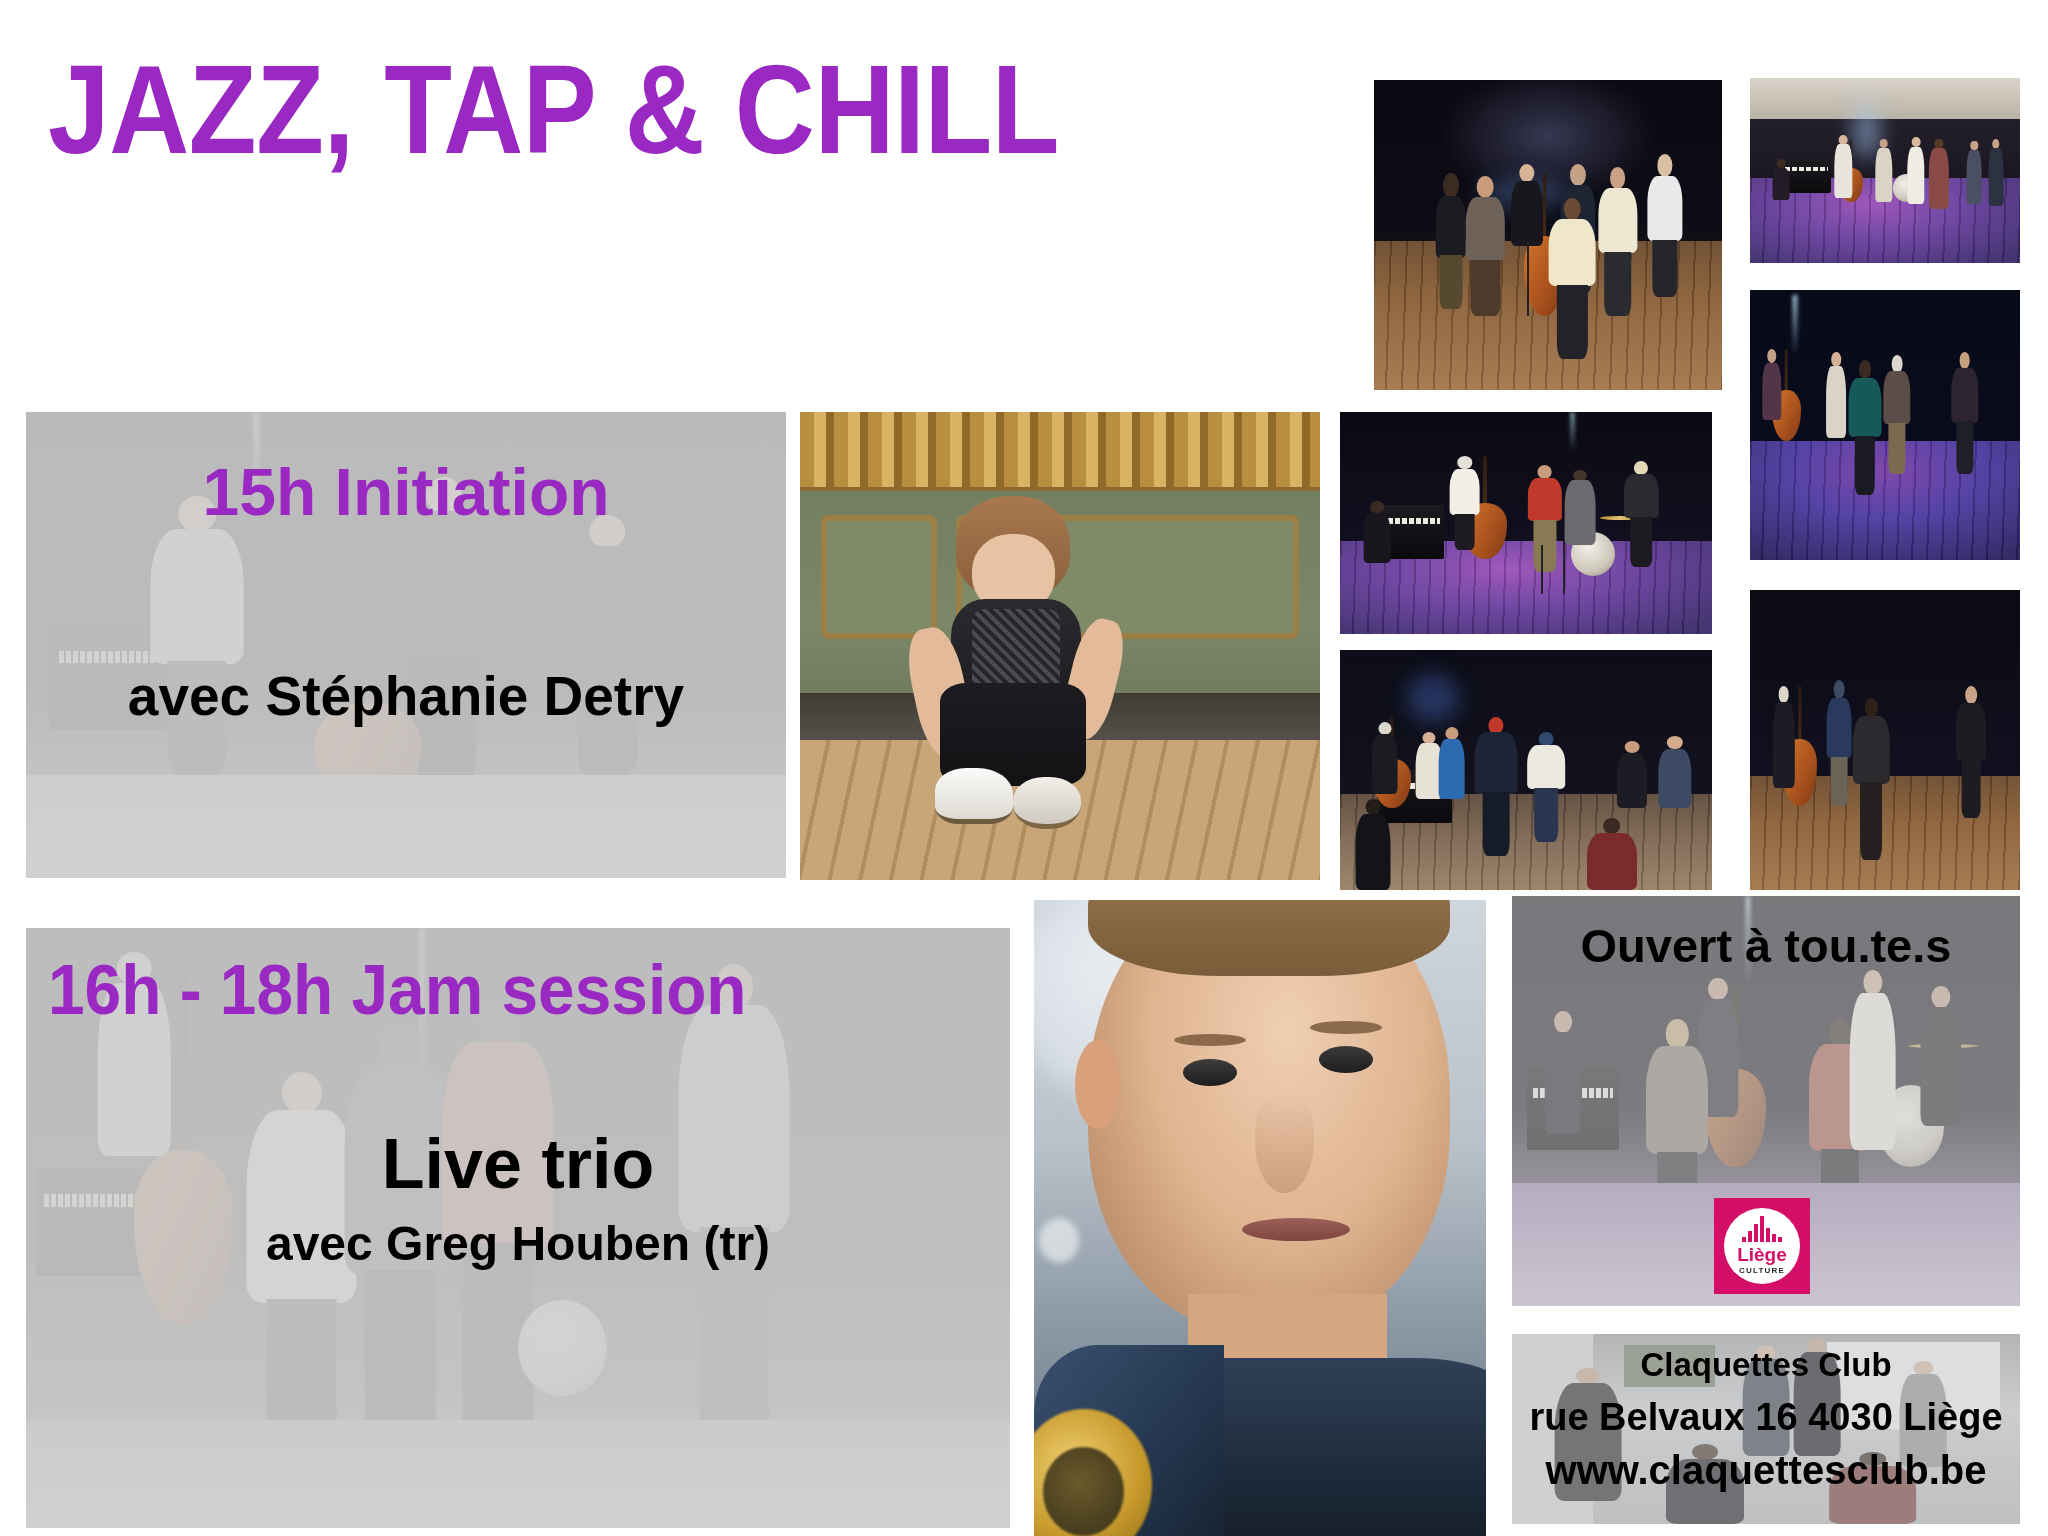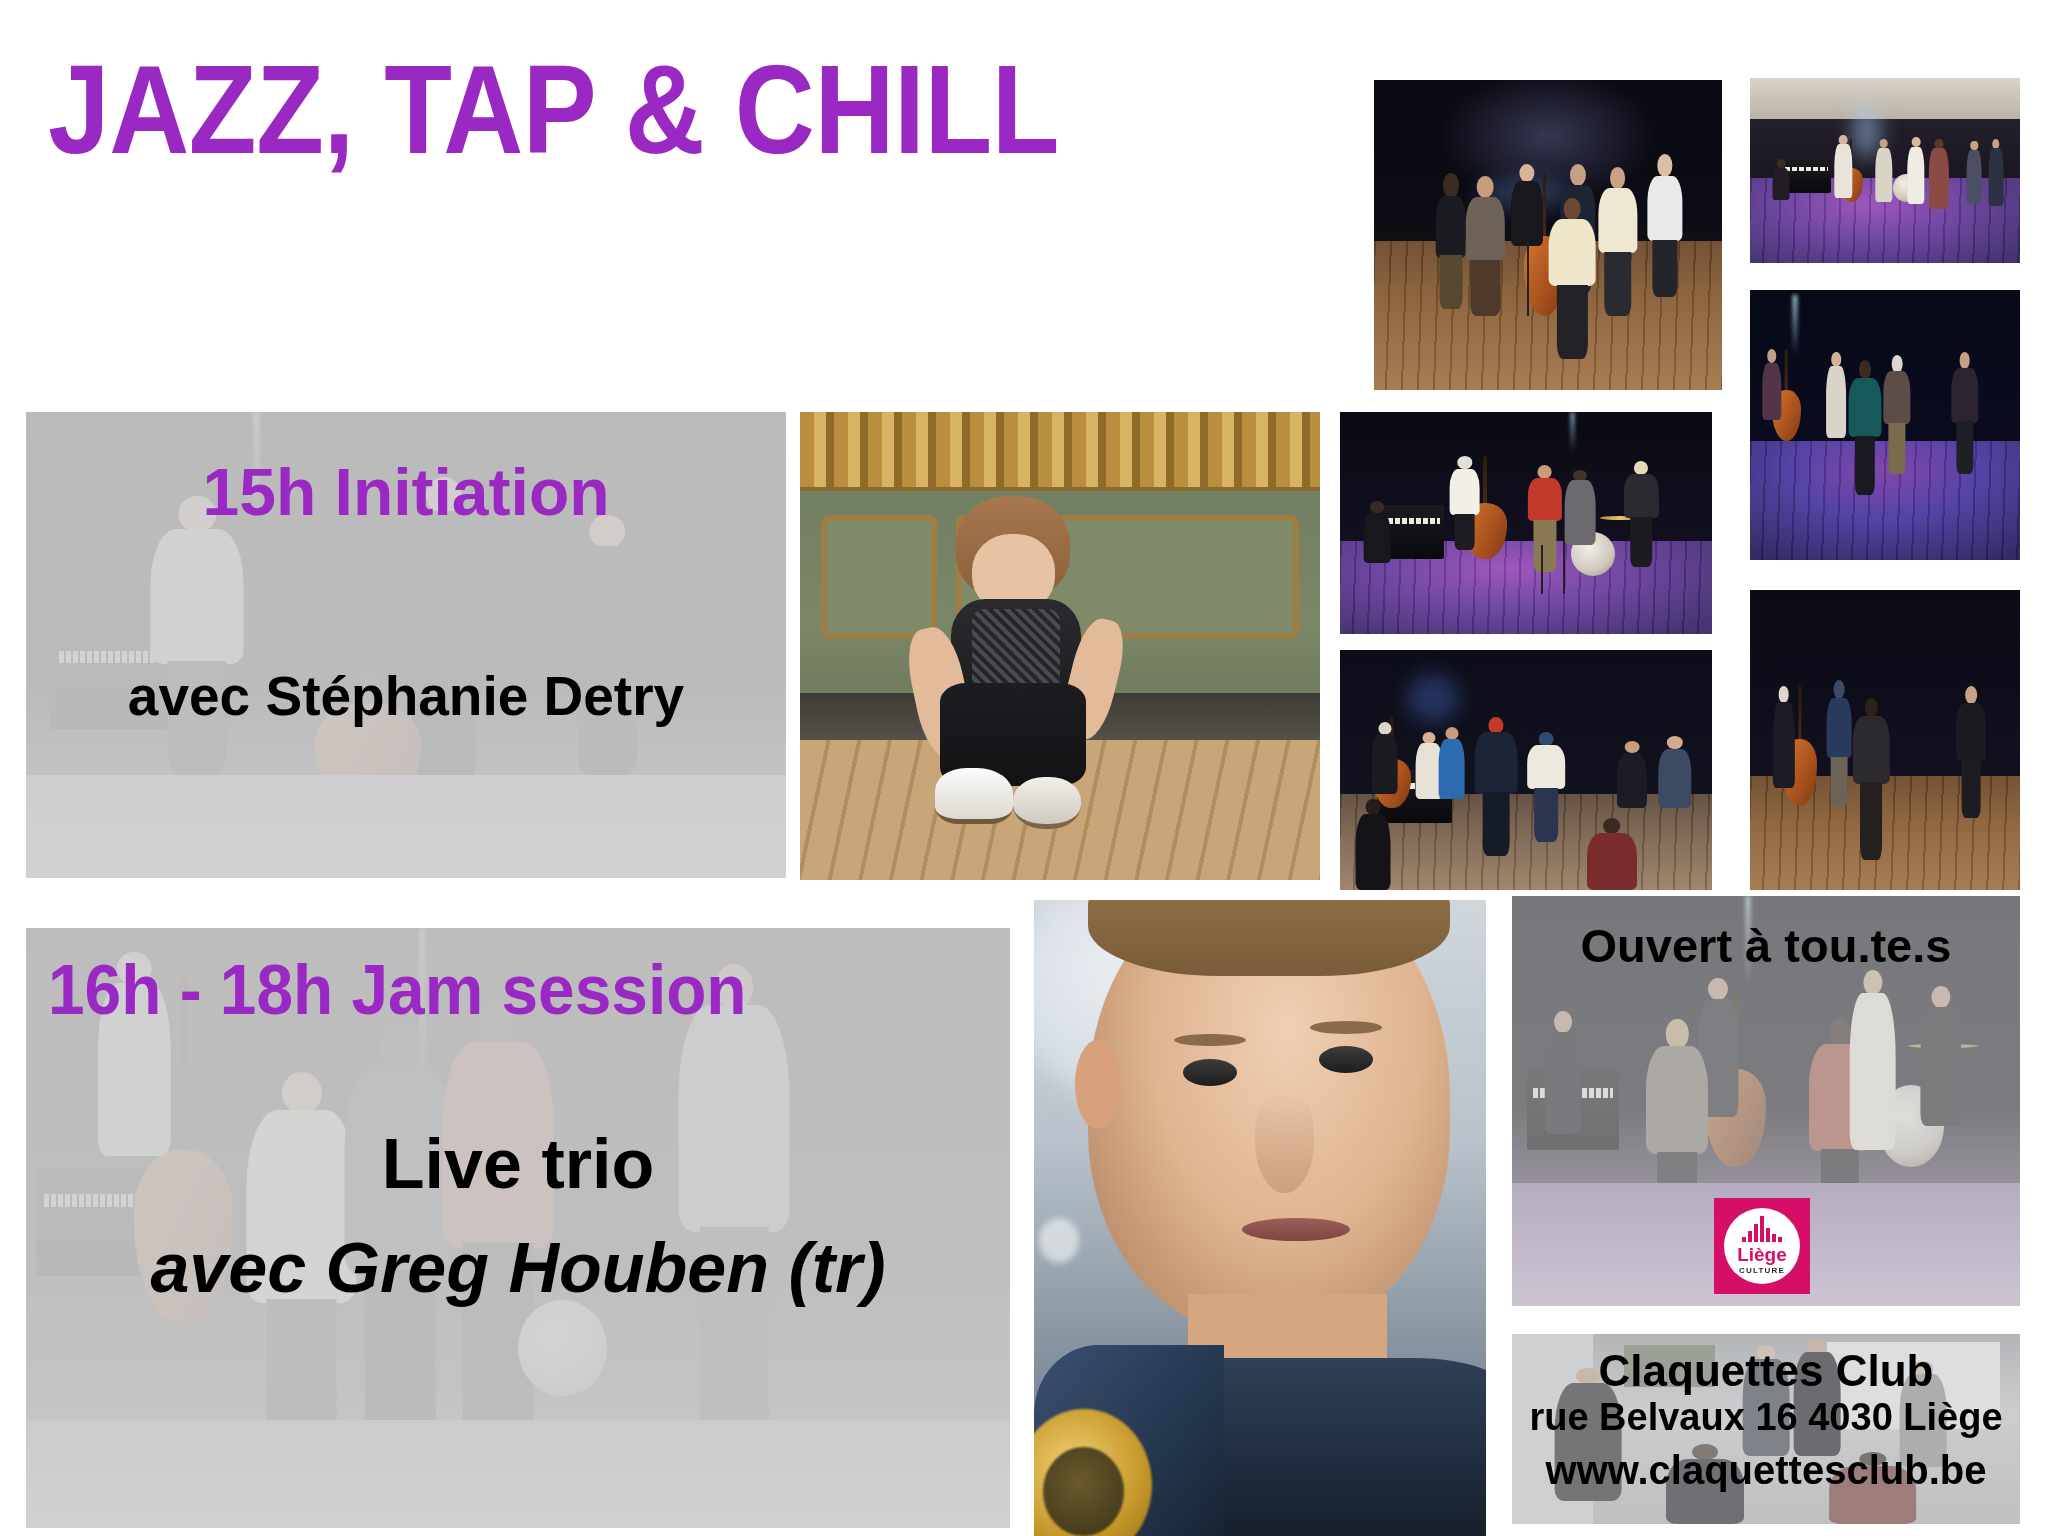--- a/index.html
+++ b/index.html
@@ -439,21 +439,21 @@
       <div class="drum" style="left:50%;top:62%;width:9%;height:16%;"></div>
       <div class="mstand" style="left:47%;top:60%;width:3px;height:26%;"></div>
       <div class="mstand" style="left:38%;top:66%;width:3px;height:22%;"></div>
       <div style="position:absolute;left:0;right:0;bottom:0;height:18%;background:linear-gradient(#a8a8b0,#d7d7dc);"></div>
     </div>
     <div class="veil"></div>
 
     <div style="position:absolute;left:22px;top:22px;font-size:70px;font-weight:700;color:#9A29C3;
                 white-space:nowrap;transform:scaleX(.94);transform-origin:left center;">16h - 18h Jam session</div>
     <div class="ctext blk bold" style="top:196px;font-size:70px;">Live trio</div>
-    <div class="ctext blk bold" style="top:300px;font-size:70px;font-style:italic;">avec Greg Houben (tr)</div>
+    <div class="ctext blk bold" style="top:288px;font-size:48px;">avec Greg Houben (tr)</div>
   </div>
 
   <div class="photo" style="left:1034px;top:900px;width:452px;height:636px;">
     <div class="scene" style="background:linear-gradient(#cfd6dc 0%,#b9c2ca 38%,#8d9aa6 66%,#5f6d7c 100%);">
       <div style="position:absolute;left:-6%;top:-4%;width:60%;height:36%;border-radius:50%;
                   background:radial-gradient(circle at 40% 40%, #e9eef2, #c5ced6);filter:blur(14px);"></div>
 
       <div style="position:absolute;left:12%;top:-4%;width:80%;height:72%;border-radius:48% 48% 44% 44%;
                   background:radial-gradient(ellipse at 55% 34%, #f0cfb3 0%, #dfb491 48%, #b98b68 85%);"></div>
 
@@ -573,18 +573,18 @@
       <div class="fig" style="left:30%;top:58%;width:16%;height:42%;">
           <div class="hd" style="width:32%;height:20%;background:#4a3628;"></div>
           <div class="bd" style="top:19%;width:96%;height:81%;background:#24242c;"></div>
         </div>
       <div class="fig" style="left:62%;top:62%;width:18%;height:38%;">
           <div class="hd" style="width:30%;height:20%;background:#3c2c22;"></div>
           <div class="bd" style="top:19%;width:96%;height:81%;background:#8a3434;"></div>
         </div>
     </div>
 
-    <div class="ctext blk bold" style="top:12px;font-size:44px;">Claquettes Club</div>
+    <div class="ctext blk bold" style="top:12px;font-size:33px;">Claquettes Club</div>
     <div class="ctext blk bold" style="top:62px;font-size:38px;">rue Belvaux 16   4030 Liège</div>
     <div class="ctext blk bold" style="top:114px;font-size:40px;">www.claquettesclub.be</div>
   </div>
 
 </div>
 
 </body></html>

